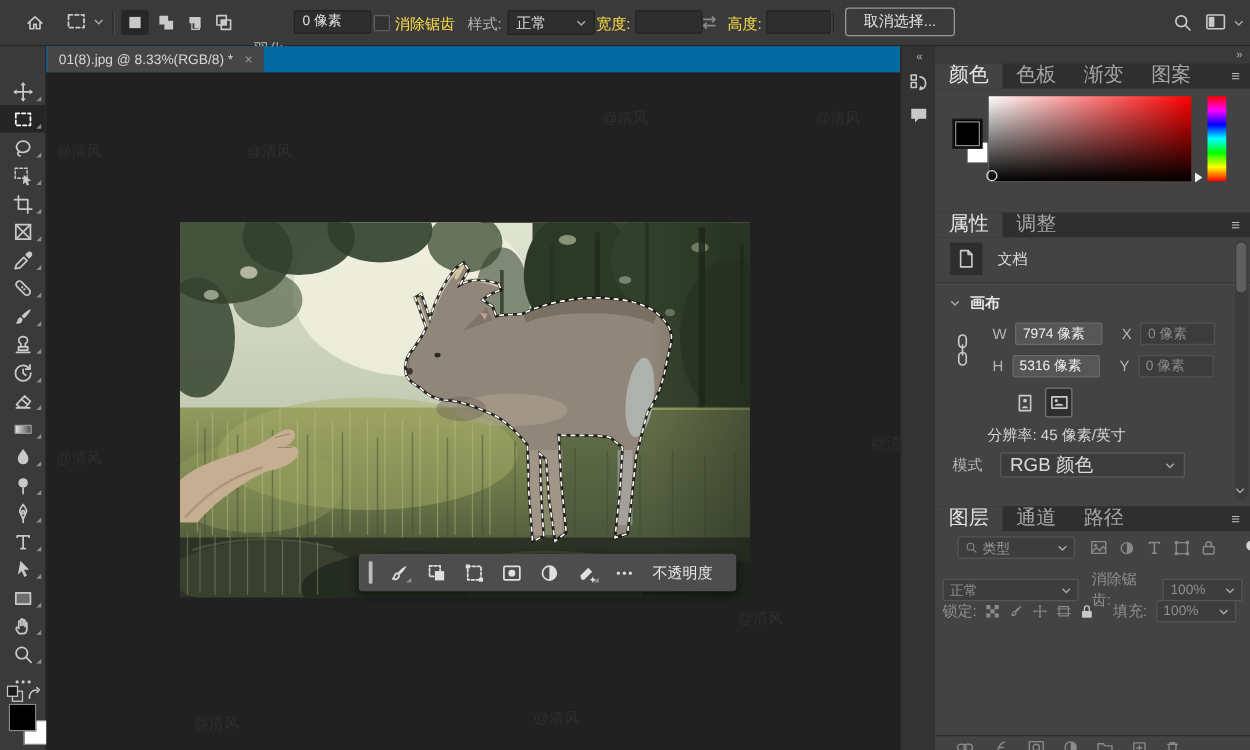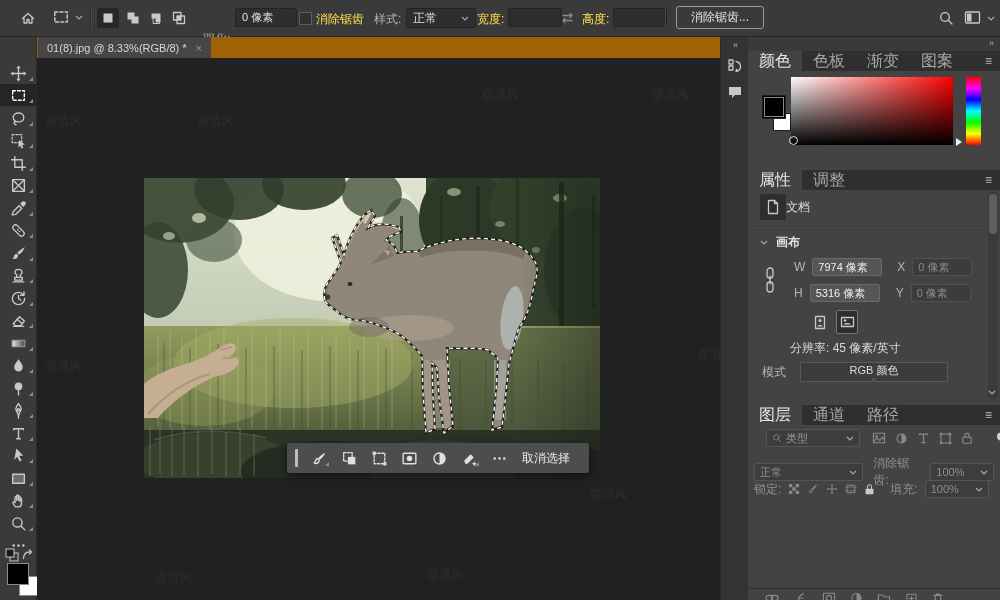--- a/index.html
+++ b/index.html
@@ -29,21 +29,21 @@
   .vsep{width:1px;height:20px;background:#2b2b2b;border-right:1px solid #4a4a4a;}
   
   #toolbar{position:absolute;left:0;top:37px;width:36px;height:563px;background:#3a3a3a;
            border-right:1px solid #2a2a2a;}
   .tool{position:absolute;left:0;width:36px;height:22px;display:flex;align-items:center;justify-content:center;}
   .tool.active{background:#252525;}
   .tool.active svg.ic{stroke:#ffffff;}
   .tri{position:absolute;right:3px;bottom:3px;width:0;height:0;
        border-style:solid;border-width:0 0 4px 4px;border-color:transparent transparent #8d8d8d transparent;}
   
-  #tabstrip{position:absolute;left:37px;top:37px;width:683px;height:21px;background:#a16207;}
+  #tabstrip{position:absolute;left:37px;top:37px;width:683px;height:21px;background:#0369a1;}
   #doc-tab{position:absolute;left:1px;top:0;height:21px;background:#464646;color:#d6d6d6;
            display:flex;align-items:center;gap:9px;padding:0 9px;font-size:11px;}
   #doc-tab .x{color:#9b9b9b;font-size:11px;}
   #canvas{position:absolute;left:37px;top:58px;width:683px;height:542px;background:#212121;overflow:hidden;}
   .wm{position:absolute;color:#9f9f9f;opacity:0.10;font-size:12px;pointer-events:none;white-space:nowrap;}
   #photo{position:absolute;left:107px;top:120px;width:456px;height:300px;display:block;}
   
   #taskbar{position:absolute;left:250px;top:385px;width:290px;height:30px;background:#4d4d4d;
            border-radius:3px;box-shadow:0 3px 8px rgba(0,0,0,.55);display:flex;align-items:center;padding:0 6px;gap:4px;}
   .tb-ic{position:relative;width:26px;height:22px;display:flex;align-items:center;justify-content:center;border-radius:2px;}
@@ -71,22 +71,22 @@
   #huestrip{position:absolute;left:218px;top:6px;width:15px;height:68px;
       background:linear-gradient(to bottom,#f00,#f0f,#00f,#0ff,#0f0,#ff0,#f00);}
   #fieldcursor{position:absolute;left:41px;top:65px;width:7px;height:7px;border:1px solid #ddd;border-radius:50%;}
   #huearrow{position:absolute;left:208px;top:67px;width:0;height:0;border-style:solid;
       border-width:4px 0 4px 6px;border-color:transparent transparent transparent #f0f0f0;}
   
   .prow{position:absolute;display:flex;align-items:center;}
   .pinp{background:#565656;border:1px solid #6a6a6a;border-radius:2px;color:#f0f0f0;font-size:11px;
         height:16px;line-height:16px;padding:0 5px;}
   .pinp.dis{background:#3c3c3c;border-color:#515151;color:#8b8b8b;}
-  .pdd{background:#3c3c3c;border:1px solid #5a5a5a;border-radius:2px;color:#dcdcdc;font-size:11px;
-       height:18px;display:flex;align-items:center;justify-content:space-between;padding:0 7px;flex-direction:column;}
+  .pdd{background:#3c3c3c;border:1px solid #5a5a5a;border-radius:2px;color:#dcdcdc;font-size:15px;
+       height:18px;display:flex;align-items:center;justify-content:space-between;padding:0 7px;}
   .hdiv{position:absolute;left:0;width:252px;height:1px;background:#383838;border-bottom:1px solid #4c4c4c;}
   .orient{width:20px;height:22px;display:flex;align-items:center;justify-content:center;border-radius:2px;}
   .orient.active{background:#2e2e2e;border:1px solid #777;}
   #pscroll{position:absolute;right:2px;top:2px;width:10px;height:208px;background:#3b3b3b;border-radius:5px;}
   #pscroll .thumb{position:absolute;left:1px;top:2px;width:8px;height:40px;background:#5f5f5f;border-radius:4px;}
   
   .lrow-ic{display:flex;align-items:center;gap:9px;}
   #layerlist{position:absolute;left:0;top:75px;width:252px;height:86px;background:#575757;}
   #layerrow{position:absolute;left:0;top:2px;width:252px;height:28px;background:#747474;display:flex;align-items:center;}
   #layerthumb{width:26px;height:18px;border:1px solid #2c2c2c;margin-left:16px;}
@@ -154,21 +154,21 @@
     <span class="abs lbl dim" style="left:477px;top:11px;">宽度:</span>
     <div class="abs inp" style="left:508px;top:8px;width:40px;"></div>
     <div class="abs" style="left:560px;top:11px;">
       <svg class="ic dim" width="15" height="13" viewBox="0 0 15 13">
           <path d="M3 4.5h9M10 2.5l2 2-2 2M12 9.5H3M5 7.5l-2 2 2 2"></path>
         </svg>
     </div>
     <span class="abs lbl dim" style="left:582px;top:11px;">高度:</span>
     <div class="abs inp" style="left:613px;top:8px;width:40px;"></div>
     <div class="abs vsep" style="left:664px;top:8px;"></div>
-    <button class="abs btn-outline" style="left:676px;top:6px;">消除锯齿...</button>
+    <button class="abs btn-outline" style="left:676px;top:6px;">取消选择...</button>
     <div class="abs" style="left:938px;top:10px;">
       <svg class="ic" width="16" height="16" viewBox="0 0 16 16">
           <circle cx="7" cy="7" r="4.3"></circle>
           <path d="M10.3 10.3L14 14"></path>
         </svg>
     </div>
     <div class="abs" style="left:964px;top:10px;">
       <svg class="ic" width="17" height="15" viewBox="0 0 17 15">
           <rect x="1.5" y="2" width="14" height="11" rx="1"></rect>
           <rect class="f" x="3" y="3.5" width="4.5" height="8"></rect>
@@ -500,21 +500,21 @@
           </svg>
           <span class="tri"></span>
       </div>
       <div class="tb-ic">
         <svg class="ic" width="17" height="17" viewBox="0 0 16 16">
             <circle class="f" cx="3.5" cy="8" r="1.2"></circle>
             <circle class="f" cx="8" cy="8" r="1.2"></circle>
             <circle class="f" cx="12.5" cy="8" r="1.2"></circle>
           </svg>
       </div>
-      <span id="deselect">取消选择</span>
+      <span id="deselect">不透明度</span>
     </div>
   </main>
 
   <div id="mini-dock">
     <div class="mdbtn" style="height:16px;">
       <span class="g">«</span>
     </div>
     <div class="mdbtn">
       <svg class="ic" width="16" height="16" viewBox="0 0 16 16" stroke-width="1.1">
           <rect x="2" y="2" width="4" height="4"></rect>
@@ -549,21 +549,21 @@
       <div id="huestrip"></div>
       <div id="huearrow"></div>
     </div>
 
     <div class="ptabs" style="top:133px;">
       <div class="ptab active">属性</div>
       <div class="ptab">调整</div>
       <span class="pmenu">≡</span>
     </div>
     <div class="pbody" style="top:153px;height:215px;">
-      <div class="prow" style="left:12px;top:4px;">
+      <div class="prow" style="left:12px;top:4px;gap:12px;">
         <div style="width:26px;height:26px;background:#2e2e2e;display:flex;align-items:center;justify-content:center;">
           <svg class="ic" width="14" height="16" viewBox="0 0 14 16">
               <path d="M2.5 1.5h6l3 3v10h-9z"></path>
               <path d="M8.5 1.5v3h3"></path>
             </svg>
         </div>
         <span style="color:#dedede;">文档</span>
       </div>
       <div class="hdiv" style="top:36px;"></div>
       <div class="prow" style="left:12px;top:44px;gap:8px;">

